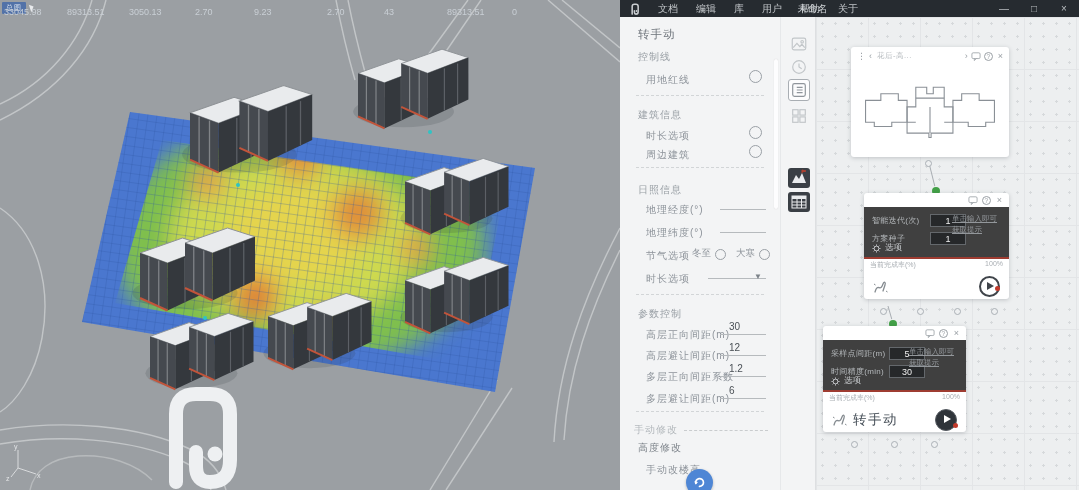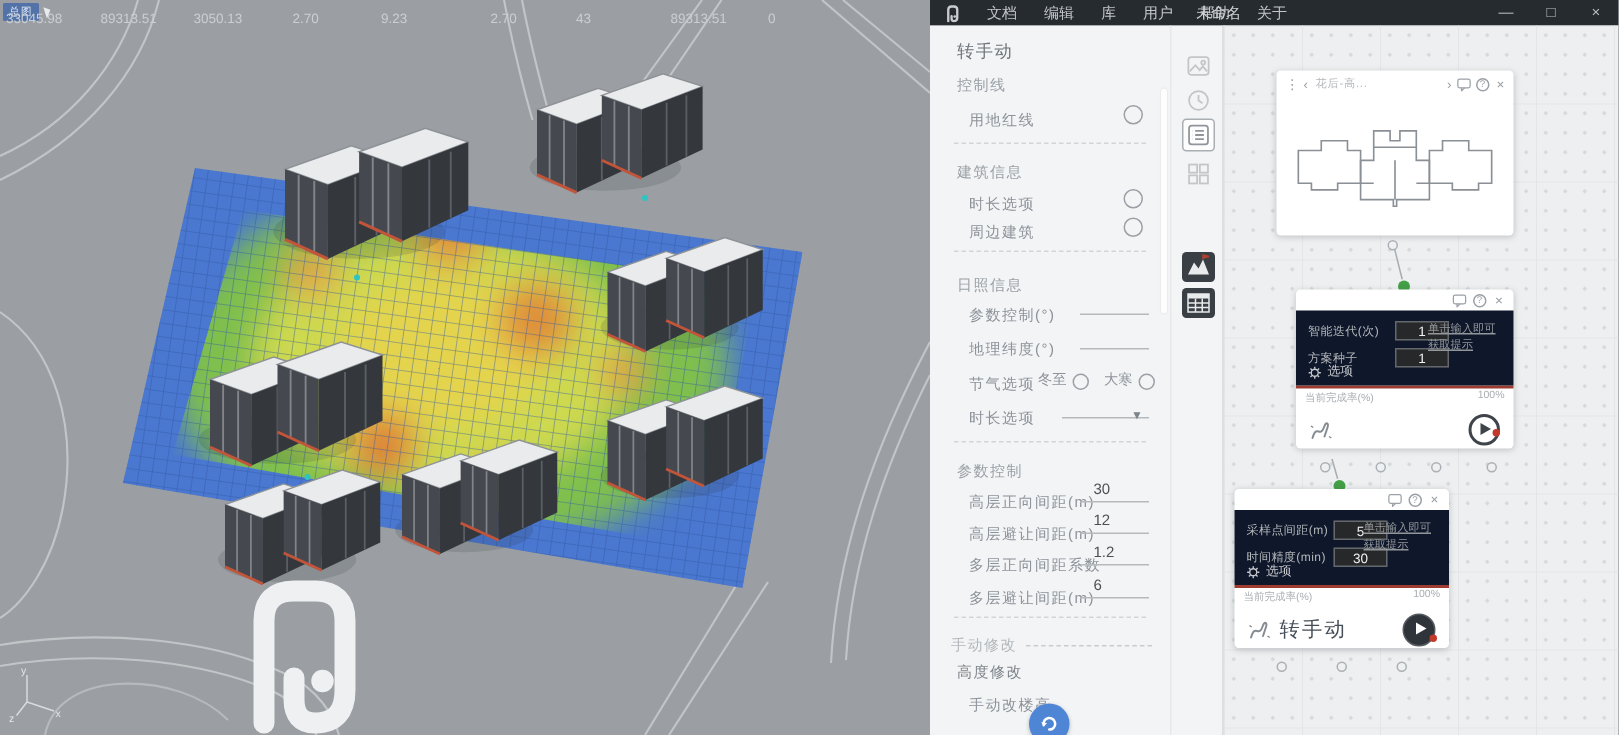--- a/index.html
+++ b/index.html
@@ -76,21 +76,21 @@
   .plan-card { left:35px; top:30px; width:158px; height:110px; }
   .plan-hdr { height:18px; display:flex; align-items:center; padding:0 6px; gap:3px; }
   .plan-hdr .dots { color:#9aa0a5; font-size:9px; }
   .plan-hdr .nav { color:#9aa0a5; font-size:9px; }
   .plan-hdr .ttl { color:#b3b8bc; font-size:7.5px; flex:1; margin-left:2px; letter-spacing:.5px; }
   .ic-q { width:9px; height:9px; border:1px solid #9aa0a5; border-radius:50%; color:#9aa0a5; font-size:6.5px; line-height:8px; text-align:center; }
   .ic-x { color:#9aa0a5; font-size:9px; margin-left:2px; }
   .plan-body { padding:2px 8px; }
 
   .node-hdr { height:14px; display:flex; align-items:center; justify-content:flex-end; gap:4px; padding:0 7px; }
-  .node-dark { background:#0f172a; position:relative; padding:7px 8px 4px 8px; height:50px; }
+  .node-dark { background:#404040; position:relative; padding:7px 8px 4px 8px; height:50px; }
   .nd-row { display:flex; align-items:center; margin-bottom:5px; }
   .nd-row .lbl { width:58px; font-size:8px; color:#b4b8bb; letter-spacing:.3px; }
   .nd-row .inp { width:36px; height:13px; background:#26282a; border:1px solid #64686c; color:#f0f0f0;
     font-size:9px; text-align:center; line-height:12px; }
   .nd-hint { position:absolute; right:5px; top:7px; width:52px; font-size:7.5px; color:#93979b; line-height:1.4;text-decoration:underline; }
   .nd-opts { position:absolute; left:8px; bottom:3px; display:flex; align-items:center; gap:4px; color:#c9cccf; font-size:8.5px;text-align:right; }
   .node-red { height:2px; background:#9e3c31; }
   .node-prog { display:flex; justify-content:space-between; padding:1px 6px; font-size:7px; color:#a9aeb3; }
   .node-foot { display:flex; align-items:center; gap:6px; padding:0 9px; height:31px; }
   .node-foot .nm { font-size:12.5px; color:#454e57; letter-spacing:1.5px; }
@@ -287,21 +287,21 @@
 
     <div class="p-sec" style="top:91px">建筑信息</div>
     <div class="p-row-label" style="top:112px">时长选项</div>
     <div class="radio" style="top:109px"></div>
     <div class="p-row-label" style="top:131px">周边建筑</div>
     <div class="radio" style="top:128px"></div>
 
     <div class="p-div" style="top:150px"></div>
 
     <div class="p-sec" style="top:166px">日照信息</div>
-    <div class="p-row-label" style="top:186px">参数控制(°)</div>
+    <div class="p-row-label" style="top:186px">地理经度(°)</div>
     <div class="uline" style="top:181px"></div>
     <div class="p-row-label" style="top:209px">地理纬度(°)</div>
     <div class="uline" style="top:204px"></div>
 
     <div class="p-row-label" style="top:232px">节气选项</div>
     <div class="solar-opts" style="top:230px">
       <span>冬至</span>
       <span class="rd"></span>
       <span>大寒</span>
       <span class="rd" style="margin-right:0"></span>

